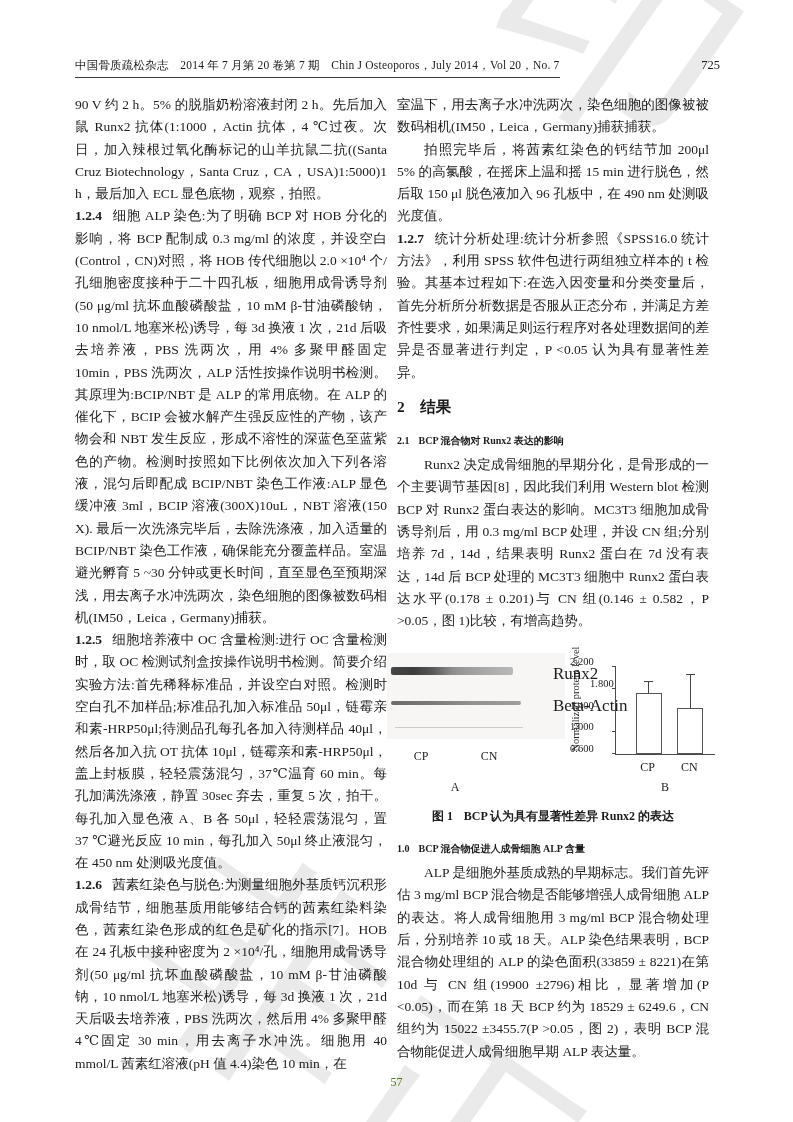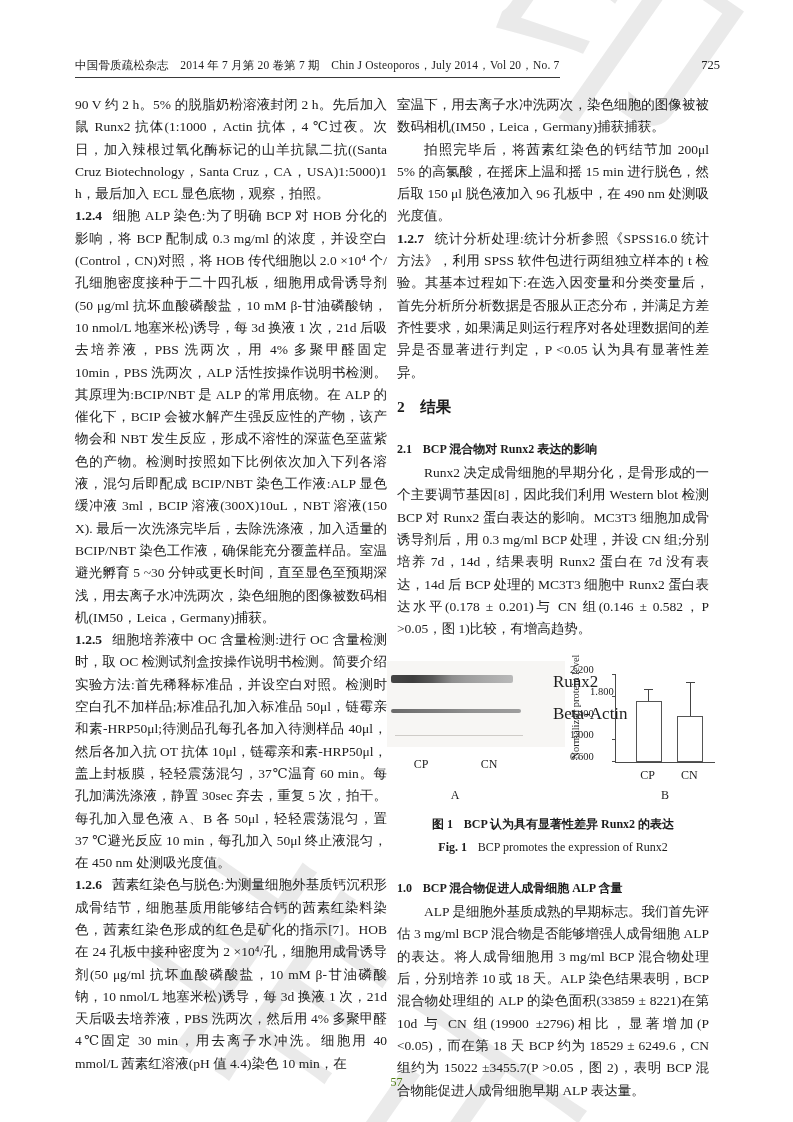--- a/index.html
+++ b/index.html
@@ -54,22 +54,22 @@
   .col { width:312px; }
   .para { margin:0; }
   .para.indent { text-indent:2em; }
   .secnum { font-weight:bold; margin-right:0.75em; white-space:nowrap; }
   .h2 {
     font-size:15.5px; font-weight:bold;
     margin:12px 0 10px 0; line-height:22px;
   }
   .h2 .hnum { margin-right:1em; }
   .h3 {
-    font-size:12px; font-weight:bold;
-    margin:20px 0 2px 0; line-height:22.3px;
+    font-size:10px; font-weight:bold;
+    margin:12px 0 2px 0; line-height:22.3px;
   }
   .h3 .hnum { margin-right:0.9em; }
   
   .figure { margin:10px 0 6px -10px; width:332px; }
   .fig-panels { display:flex; align-items:flex-end; width:332px; }
   .panel-a { width:182px; position:relative; }
   .blot {
     position:relative; width:178px; height:86px;
     background:#f7f6f4;
   }
@@ -216,21 +216,20 @@
             </div>
             <div class="xlabels">
                 <span style="left: 16.67px;">CP</span>
                 <span style="left: 58.25px;">CN</span>
               </div>
             <div class="panel-label">B</div>
           </div>
 
         </div>
         <div class="caption-zh"><b>图 1</b><span class="capsp"></span><b>BCP 认为具有显著性差异 Runx2 的表达</b></div>
-        <div class="caption-en"><b>Fig. 1</b><span class="capsp"></span><span>BCP promotes the expression of Runx2</span></div>
       </div>
 
       <h3 class="h3"><span class="hnum">1.0</span><span>BCP 混合物促进人成骨细胞 ALP 含量</span></h3>
 
       <p class="para indent"><span>ALP 是细胞外基质成熟的早期标志。我们首先评估 3 mg/ml BCP 混合物是否能够增强人成骨细胞 ALP 的表达。将人成骨细胞用 3 mg/ml BCP 混合物处理后，分别培养 10 或 18 天。ALP 染色结果表明，BCP 混合物处理组的 ALP 的染色面积(33859 ± 8221)在第 10d 与 CN 组(19900 ±2796)相比，显著增加(P &lt;0.05)，而在第 18 天 BCP 约为 18529 ± 6249.6，CN 组约为 15022 ±3455.7(P &gt;0.05，图 2)，表明 BCP 混合物能促进人成骨细胞早期 ALP 表达量。</span></p>
     </div>
 
   </div>
 
   <div class="footer">

